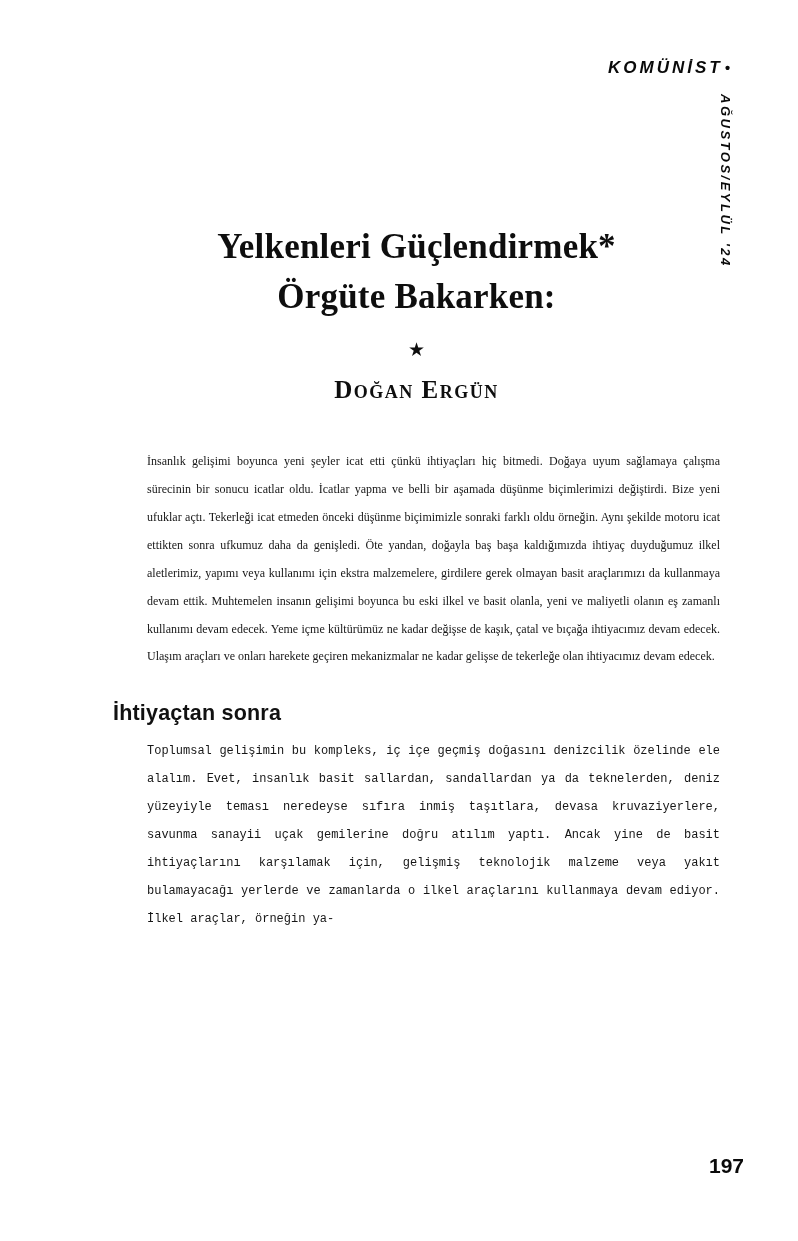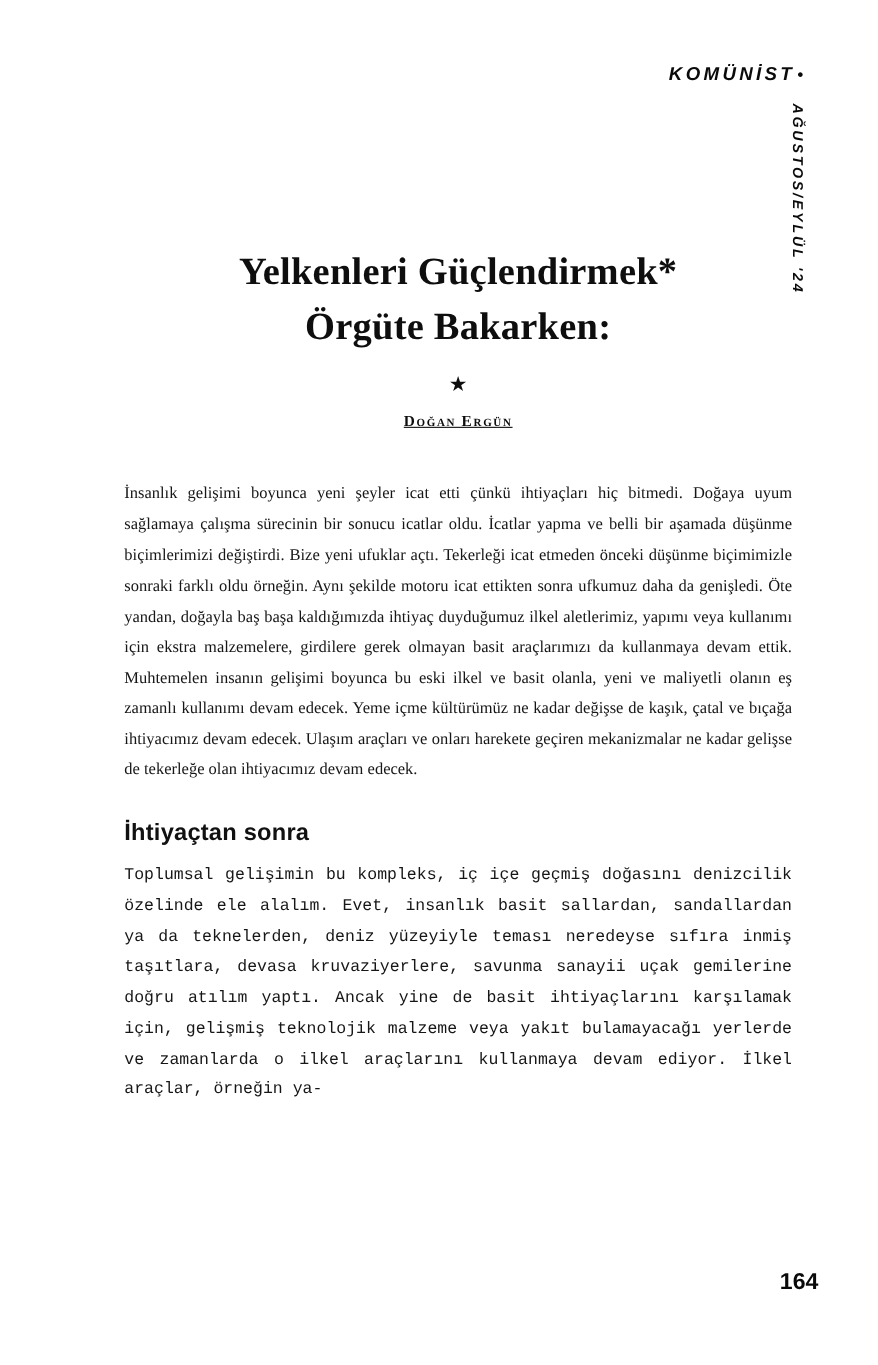--- a/index.html
+++ b/index.html
@@ -65,31 +65,31 @@
     text-align: center;
     font-size: 19px;
     line-height: 1.3;
     margin-top: 17px;
     color: #0e0e0e;
   }
   .author-byline {
     text-align: center;
     font-variant: small-caps;
     font-weight: bold;
-    font-size: 14px;
+    font-size: 25px;
     letter-spacing: 1.5px;
     margin-top: 13px;
     color: #0e0e0e;
-    text-decoration: underline;
   }
   .body-paragraph {
-    font-size: 15px;
+    font-size: 12px;
     line-height: 27.9px;
     text-align: justify;
     color: #161616;
+    margin-left: 34px;
   }
   .paragraph-1 { margin-top: 44px; }
   .section-heading {
     font-family: "Liberation Sans", sans-serif;
     font-weight: bold;
     font-size: 21.5px;
     letter-spacing: 0.2px;
     margin-top: 30px;
     color: #111;
   }
@@ -127,15 +127,15 @@
     <div class="author-byline">Doğan Ergün</div>
 
     <p class="body-paragraph paragraph-1">İnsanlık gelişimi boyunca yeni şeyler icat etti çünkü ihtiyaçları hiç bitmedi. Doğaya uyum sağlamaya çalışma sürecinin bir sonucu icatlar oldu. İcatlar yapma ve belli bir aşamada düşünme biçimlerimizi değiştirdi. Bize yeni ufuklar açtı. Tekerleği icat etmeden önceki düşünme biçimimizle sonraki farklı oldu örneğin. Aynı şekilde motoru icat ettikten sonra ufkumuz daha da genişledi. Öte yandan, doğayla baş başa kaldığımızda ihtiyaç duyduğumuz ilkel aletlerimiz, yapımı veya kullanımı için ekstra malzemelere, girdilere gerek olmayan basit araçlarımızı da kullanmaya devam ettik. Muhtemelen insanın gelişimi boyunca bu eski ilkel ve basit olanla, yeni ve maliyetli olanın eş zamanlı kullanımı devam edecek. Yeme içme kültürümüz ne kadar değişse de kaşık, çatal ve bıçağa ihtiyacımız devam edecek. Ulaşım araçları ve onları harekete geçiren mekanizmalar ne kadar gelişse de tekerleğe olan ihtiyacımız devam edecek.</p>
 
     <h2 class="section-heading">İhtiyaçtan sonra</h2>
 
     <p class="body-paragraph paragraph-2">Toplumsal gelişimin bu kompleks, iç içe geçmiş doğasını denizcilik özelinde ele alalım. Evet, insanlık basit sallardan, sandallardan ya da teknelerden, deniz yüzeyiyle teması neredeyse sıfıra inmiş taşıtlara, devasa kruvaziyerlere, savunma sanayii uçak gemilerine doğru atılım yaptı. Ancak yine de basit ihtiyaçlarını karşılamak için, gelişmiş teknolojik malzeme veya yakıt bulamayacağı yerlerde ve zamanlarda o ilkel araçlarını kullanmaya devam ediyor. İlkel araçlar, örneğin ya-</p>
 
   </div>
 
-  <div class="page-number">164</div>
+  <div class="page-number">197</div>
 
 </div>
 
 </body></html>

